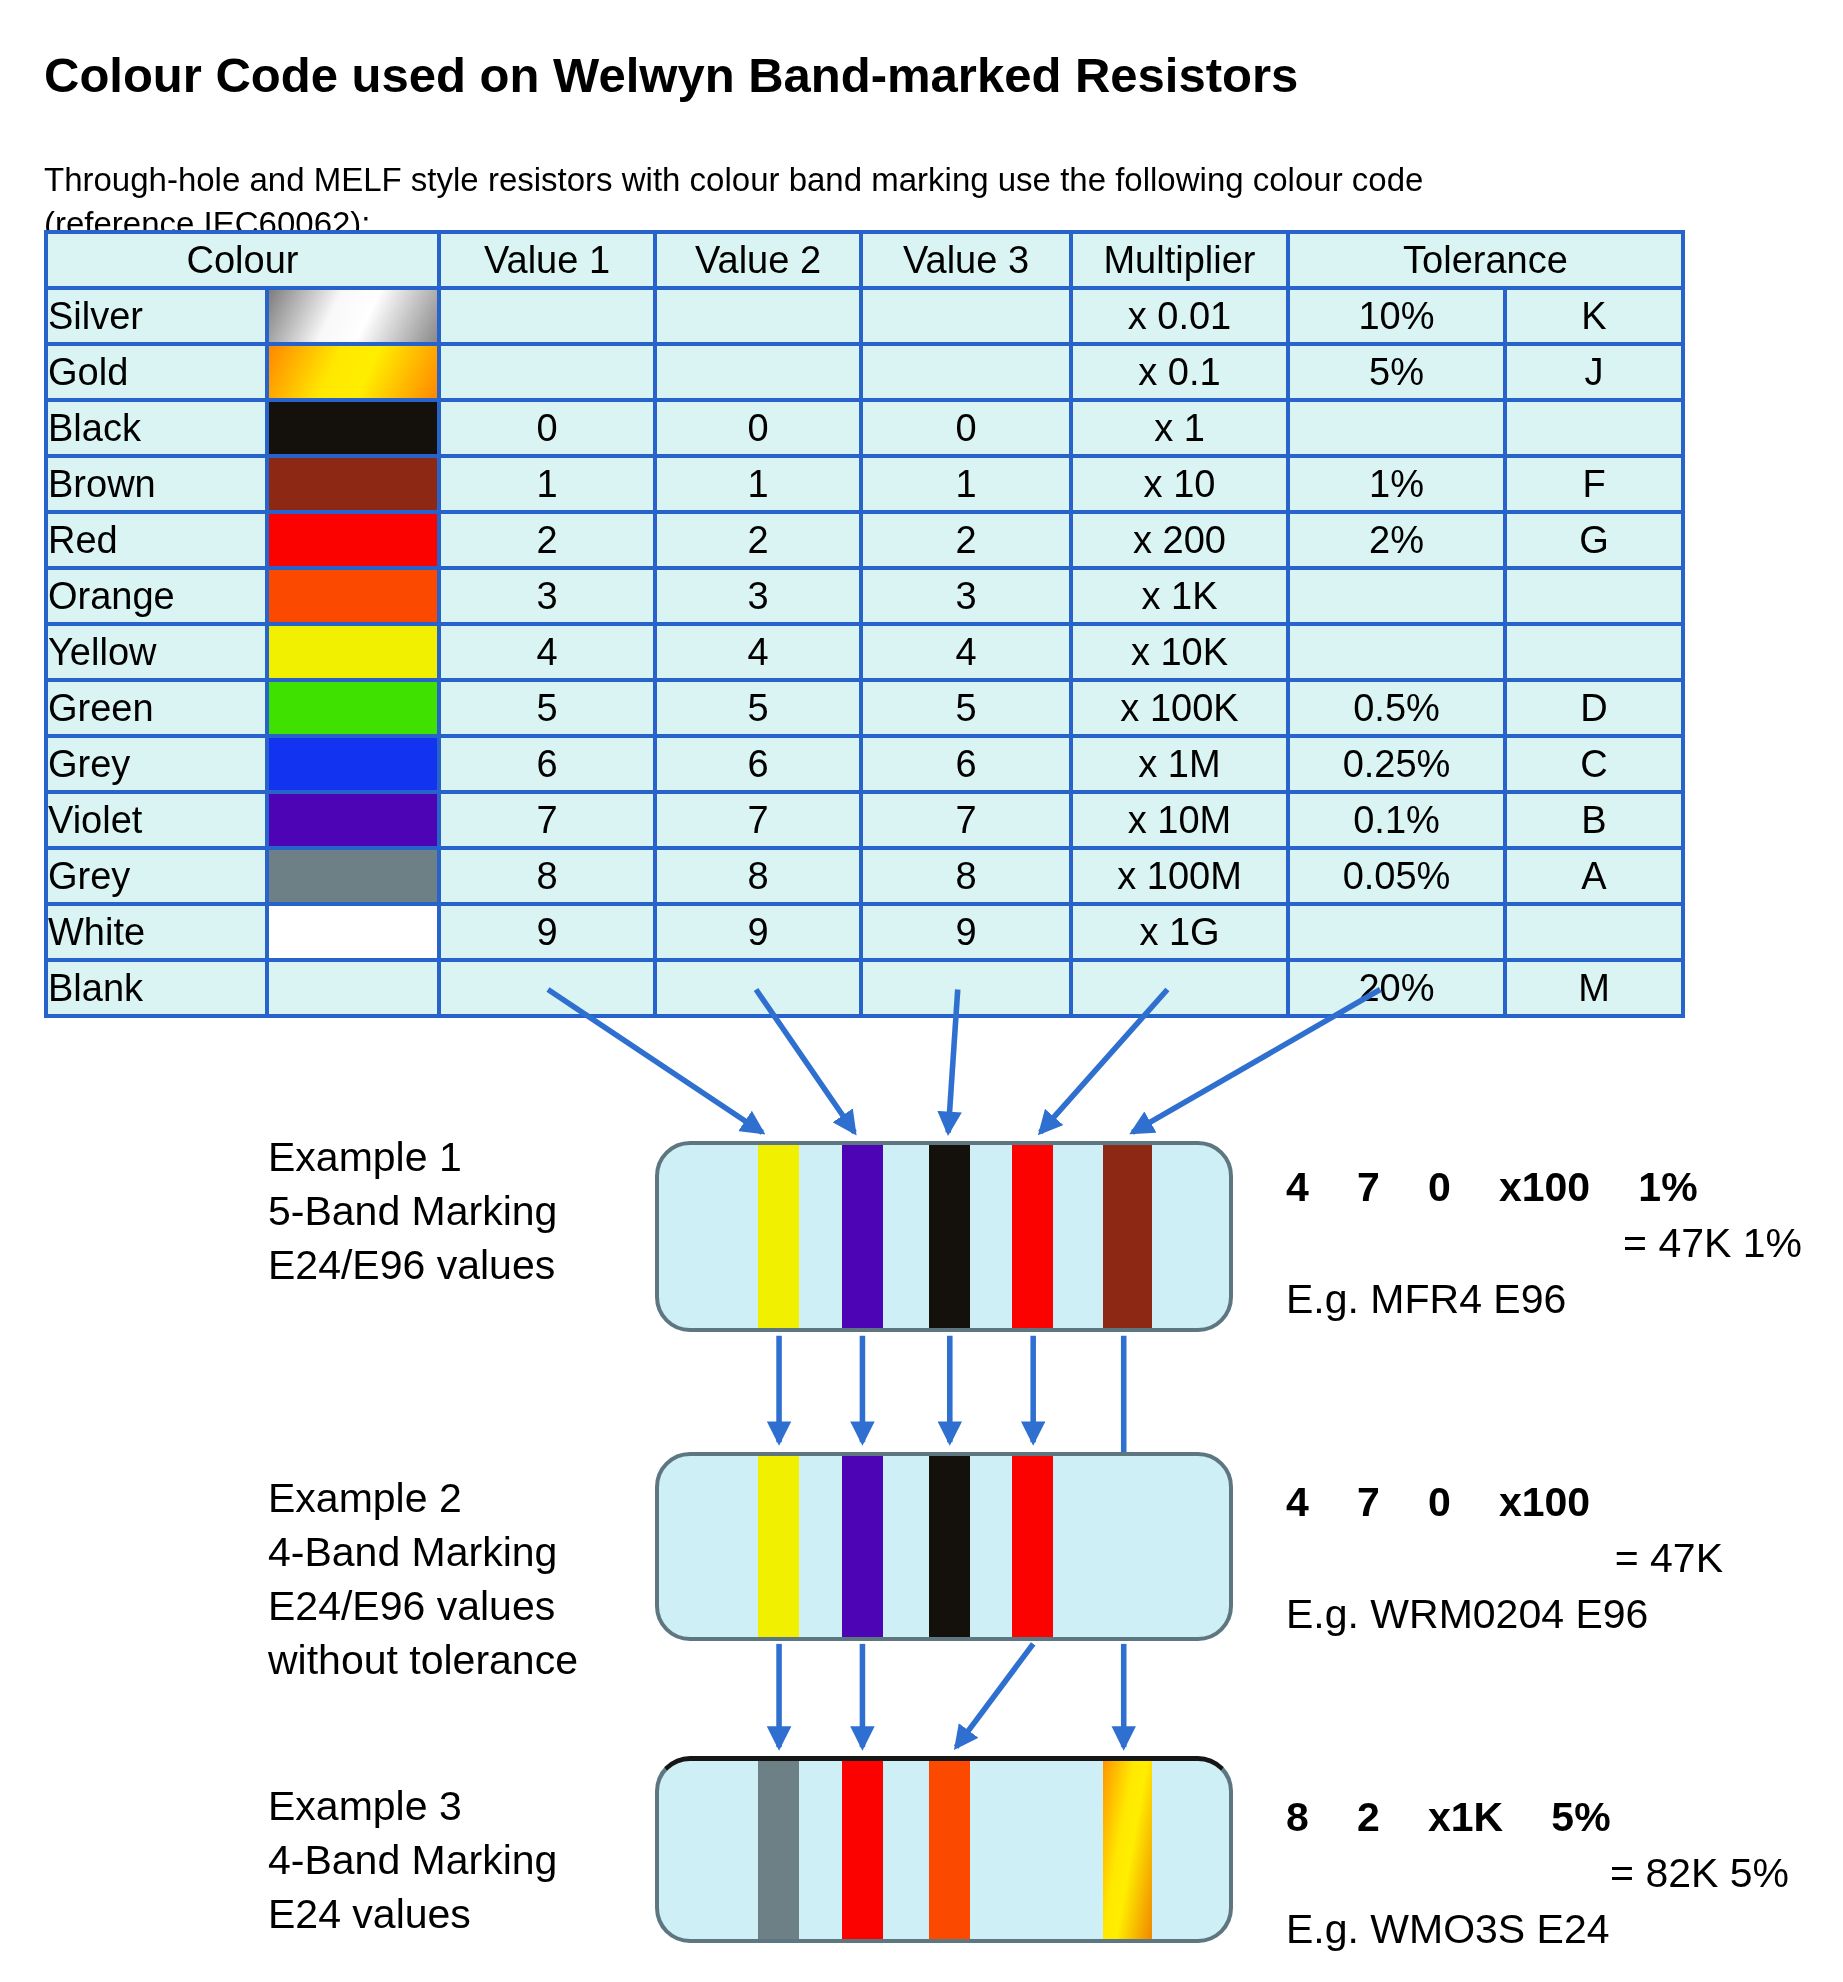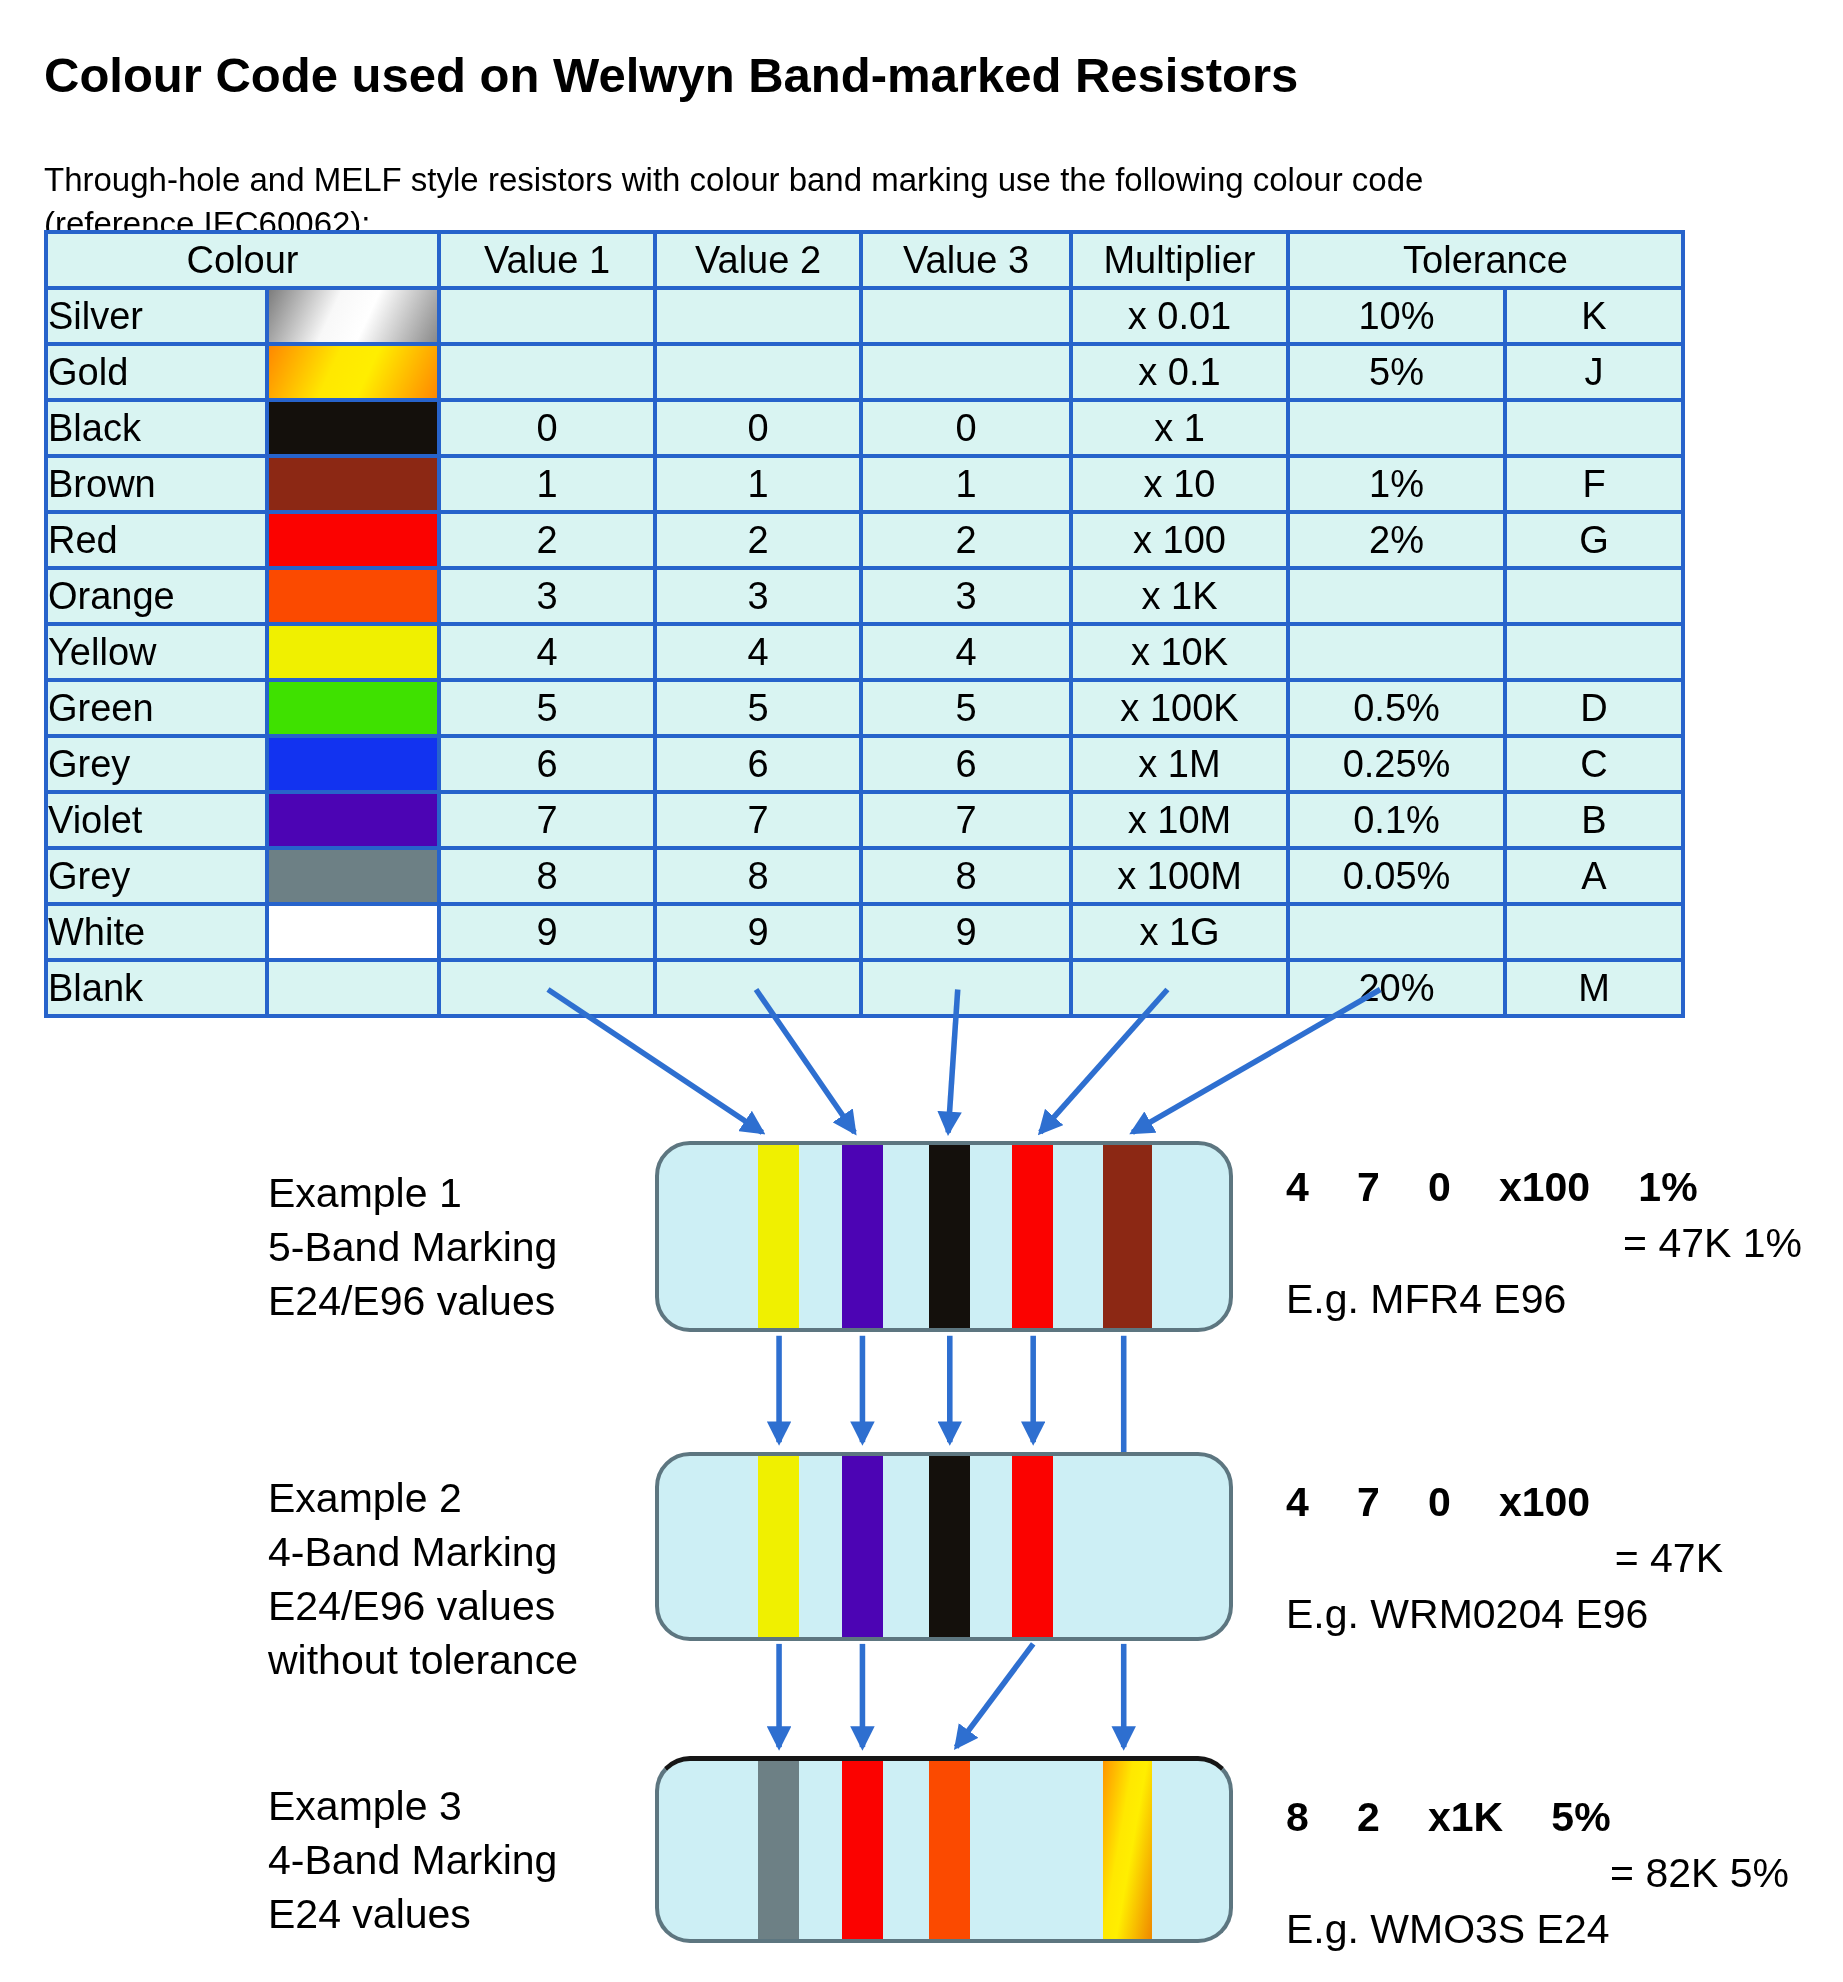--- a/index.html
+++ b/index.html
@@ -112,21 +112,21 @@
           <td class="num">x 10</td>
           <td class="num">1%</td>
           <td class="num">F</td>
         </tr>
         <tr>
           <td class="name">Red</td>
           <td class="swatch-cell" style="background: rgb(251, 2, 0);"></td>
           <td class="num">2</td>
           <td class="num">2</td>
           <td class="num">2</td>
-          <td class="num">x 100</td>
+          <td class="num">x 200</td>
           <td class="num">2%</td>
           <td class="num">G</td>
         </tr>
         <tr>
           <td class="name">Orange</td>
           <td class="swatch-cell" style="background: rgb(251, 74, 0);"></td>
           <td class="num">3</td>
           <td class="num">3</td>
           <td class="num">3</td>
           <td class="num">x 1K</td>
@@ -244,21 +244,21 @@
       <div class="band slot2" style="background: rgb(20, 16, 12);"></div>
       <div class="band slot3" style="background: rgb(251, 2, 0);"></div>
     </div>
   <div class="resistor r3">
       <div class="band slot0" style="background: rgb(109, 128, 133);"></div>
       <div class="band slot1" style="background: rgb(251, 2, 0);"></div>
       <div class="band slot2" style="background: rgb(251, 74, 0);"></div>
       <div class="band slot4 gold-gradient"></div>
     </div>
 
-  <div class="ex-label" style="top:1166px">
+  <div class="ex-label" style="top:1130px">
     <div>Example 1</div>
     <div>5-Band Marking</div>
     <div>E24/E96 values</div>
   </div>
   <div class="ex-right e1" style="top:1159px">
     <div class="code">4  7  0  x100  1%</div>
     <div class="result">= 47K 1%</div>
     <div class="eg">E.g. MFR4 E96</div>
   </div>
 

